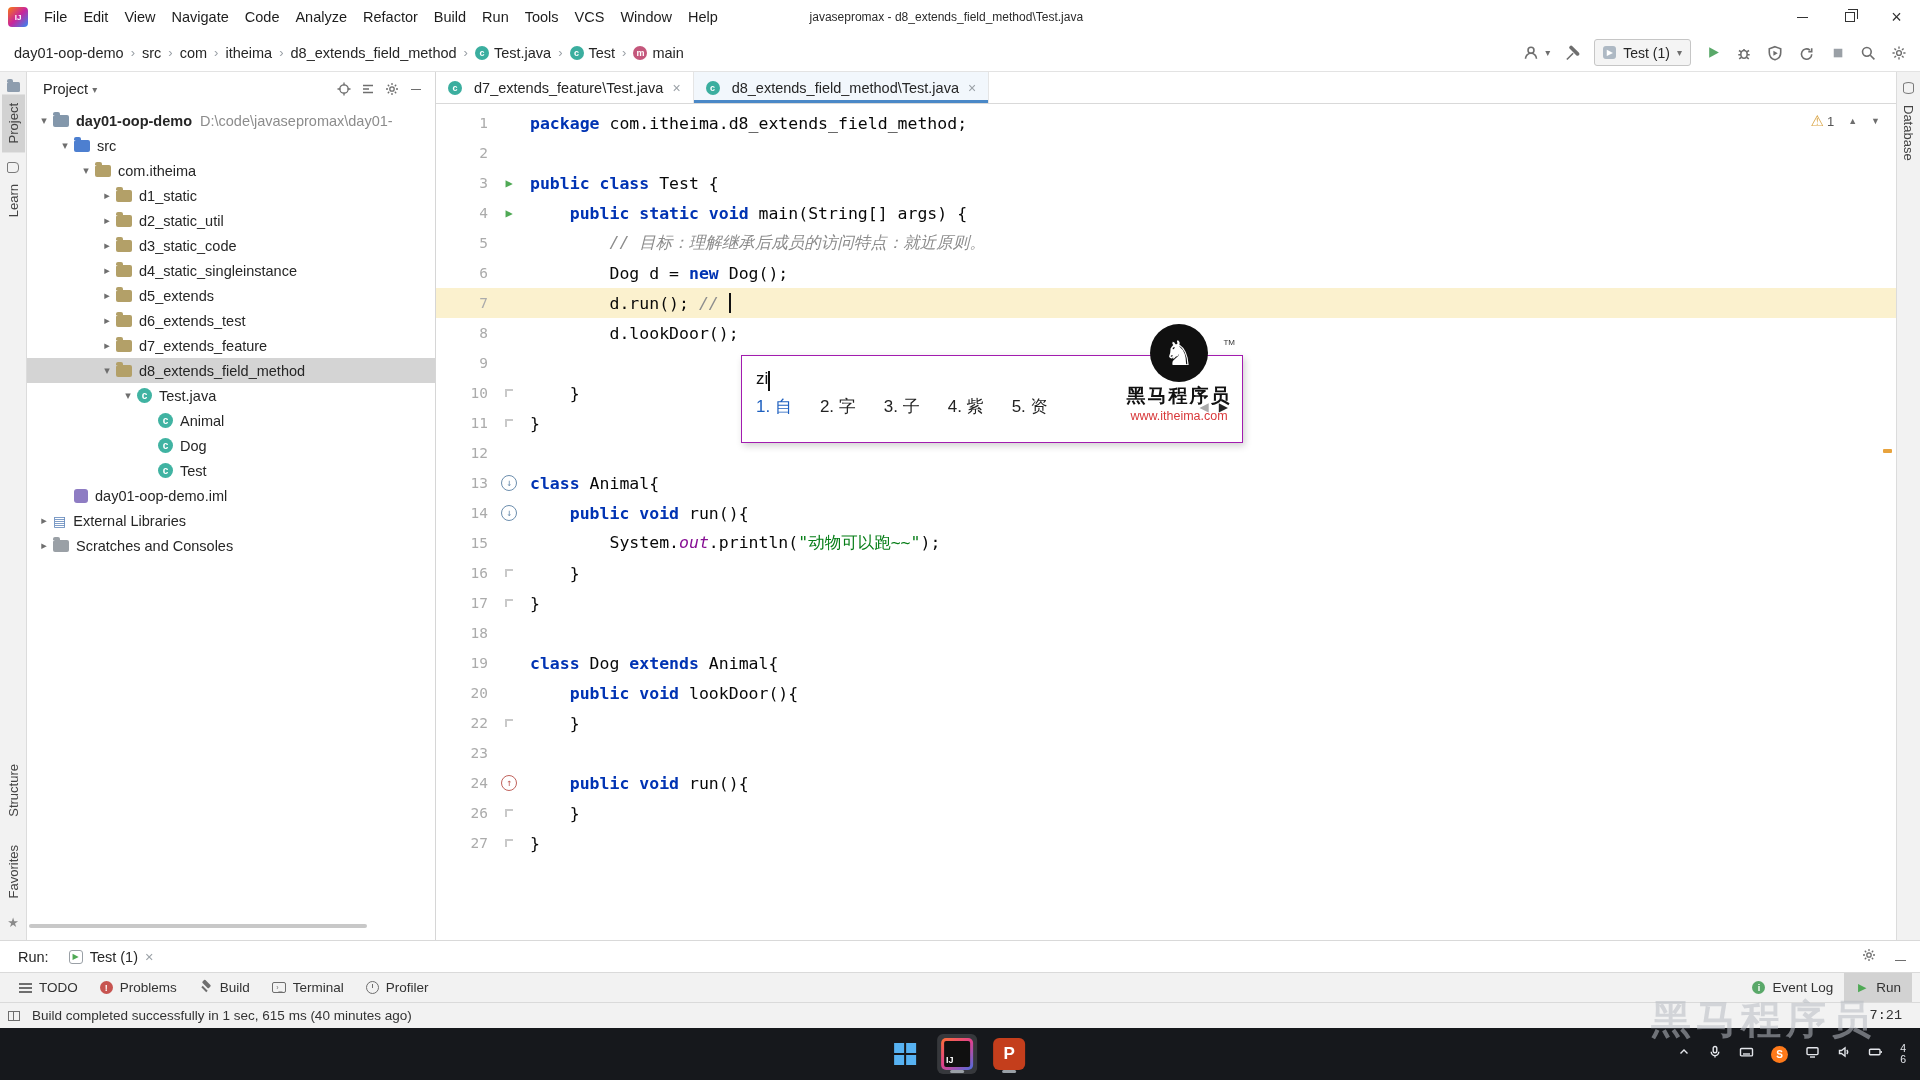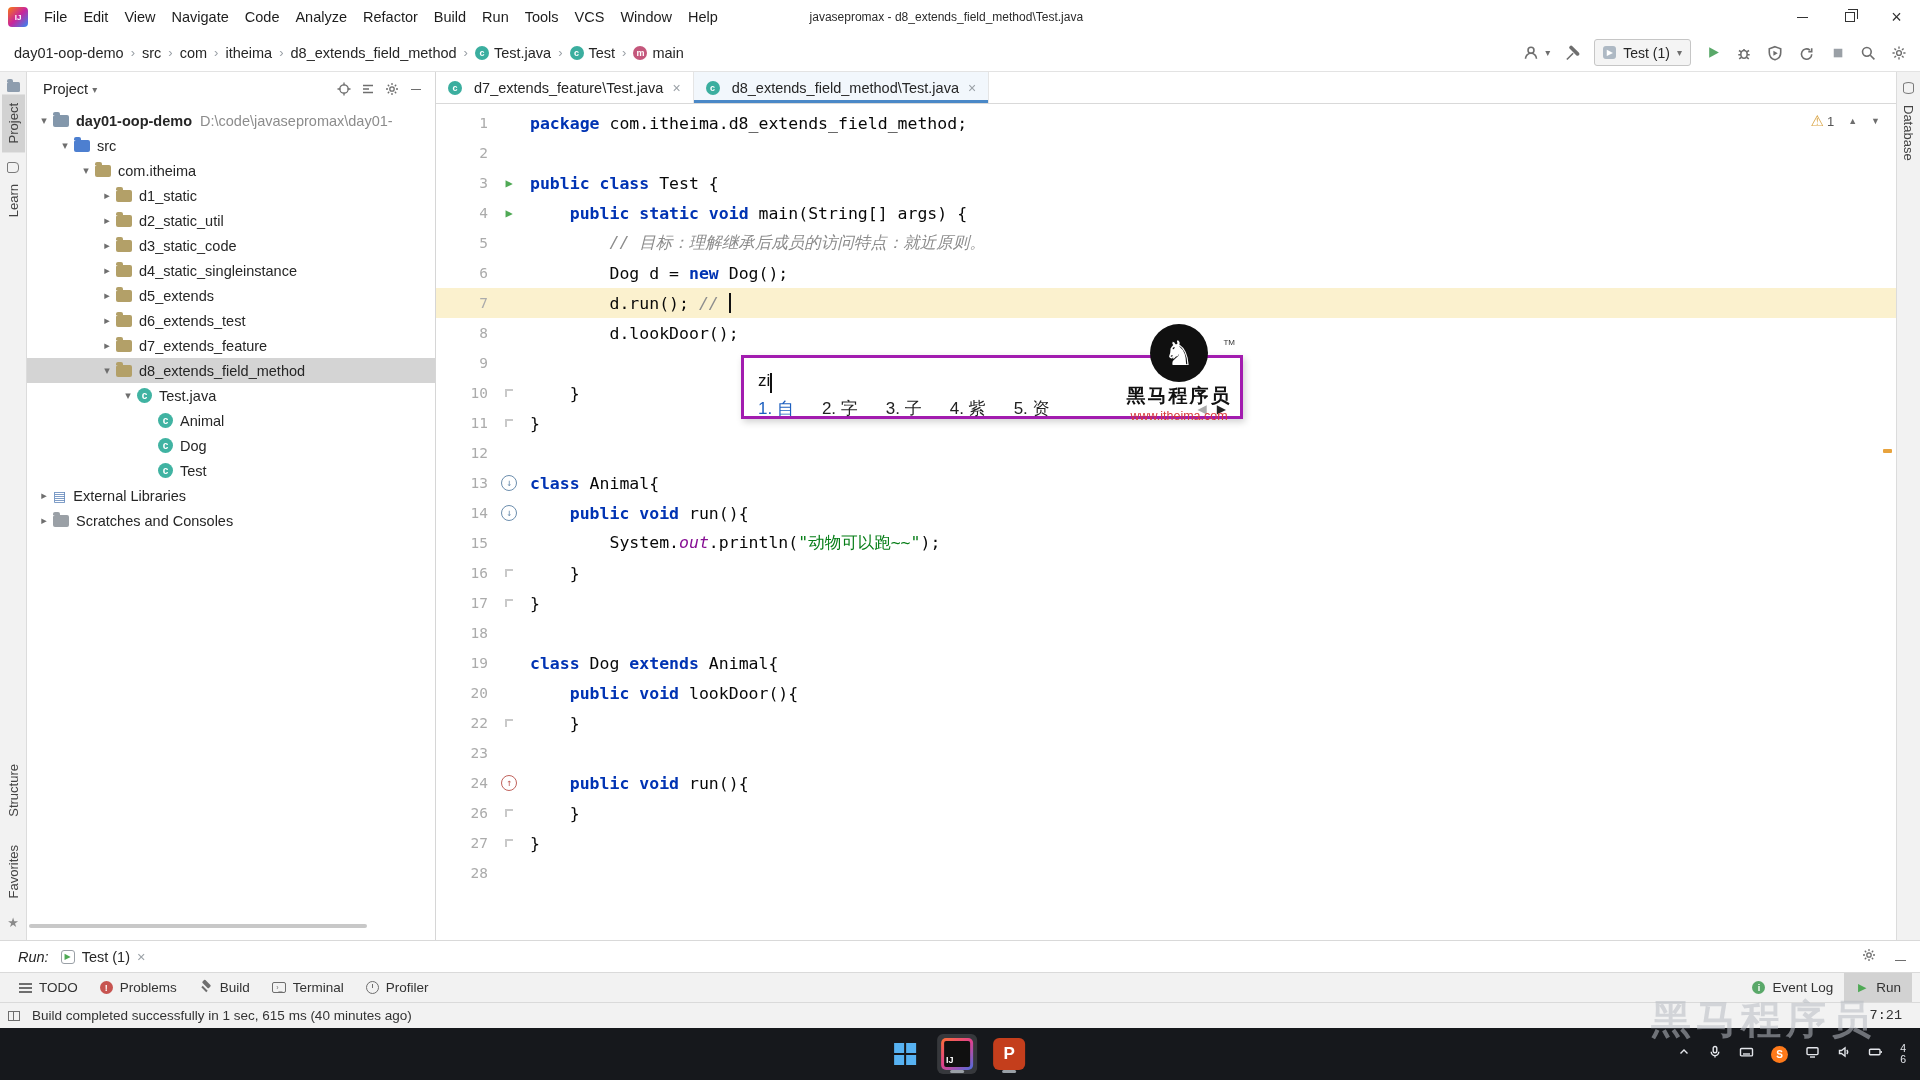--- a/index.html
+++ b/index.html
@@ -101,39 +101,39 @@
   .tk-c { color:#8C8C8C; font-style:italic; }
   .tk-str { color:#067D17; }
   .tk-f { color:#871094; font-style:italic; }
   .caret { display:inline-block; width:2px; height:20px; background:#111; margin-bottom:-4px; }
   .inspections { position:absolute; top:40px; right:16px; display:flex; align-items:center; gap:14px; font-size:13px; color:#555; z-index:5; }
   .warn-tri { color:#D9A343; font-size:15px; margin-right:3px; }
   .insp-arrow { color:#6E6E6E; font-size:9px; }
   .stripe-mark { position:absolute; right:4px; width:9px; height:4px; border-radius:1px; background:#E8A33D; top:377px; z-index:5; }
 
   
-  .ime { position:absolute; left:305px; top:283px; width:502px; height:64px; background:#fff; border:3px solid #a21caf;
+  .ime { position:absolute; left:305px; top:283px; width:502px; height:88px; background:#fff; border:1px solid #a21caf;
      box-shadow:2px 3px 7px rgba(0,0,0,.18); z-index:30; padding:7px 14px; }
   .ime-input { font-size:17px; color:#111; height:32px; display:flex; align-items:center; }
   .ime-cands { display:flex; align-items:center; font-size:17px; gap:26px; color:#222; }
   .cand.first { color:#1D5FBF; }
   .ime-pager { margin-left:auto; display:flex; gap:10px; font-size:12px; }
   .pg-l { color:#AAA; } .pg-r { color:#222; }
 
   
   .brand { position:absolute; left:681px; top:252px; width:124px; text-align:center; z-index:31; }
   .brand-circle { width:58px; height:58px; border-radius:50%; background:#101010; margin:0 auto; display:flex; align-items:center; justify-content:center; }
   .brand-horse { color:#fff; font-size:34px; line-height:1; }
   .brand-tm { position:absolute; right:6px; top:14px; font-size:8px; color:#333; }
   .brand-name { font-size:19px; font-weight:bold; color:#111; letter-spacing:2px; margin-top:1px; }
   .brand-site { font-size:12.5px; color:#D8383A; }
 
   
   .run-tabbar { height:32px; background:#fff; border-top:1px solid #D9D9D9; display:flex; align-items:center; padding:0 14px 0 18px; font-size:14.5px; flex:none; }
-  .run-label { color:#262626; margin-right:4px;font-style:italic; }
+  .run-label { color:#262626; margin-right:12px; }
   .rt-tab { display:flex; align-items:center; gap:7px; height:100%; padding:0 8px; color:#262626; }
   .rt-ic { width:14px; height:14px; border:1px solid #9AA0A6; border-radius:3px; display:inline-flex; align-items:center; justify-content:center; color:#4FA955; font-size:8px; }
   .rt-right { margin-left:auto; display:flex; gap:18px; align-items:center; }
   .rt-right svg { stroke:#6E6E6E; fill:none; stroke-width:1.3; }
   .tw-bar { height:30px; background:#F2F2F2; border-top:1px solid #DADADA; display:flex; align-items:center; padding:0 8px; font-size:13.5px; color:#333; flex:none; }
   .tw-btn { display:flex; align-items:center; gap:7px; padding:0 11px; height:100%; }
   .tw-btn.active { background:#D2D2D2; }
   .tw-right { margin-left:auto; display:flex; height:100%; }
   .tw-ic { display:inline-flex; width:14px; height:14px; align-items:center; justify-content:center; }
   .ic-todo { width:13px; height:10px; background:repeating-linear-gradient(#6E6E6E 0 1.5px, transparent 1.5px 4.2px); }
@@ -433,20 +433,25 @@
           <div class="tree-row" style="padding-left: 113px;">
             <span class="t-chevron"></span>
             <span class="t-icon ic-class">c</span>
             <span class="t-label">Dog</span>
           </div>
           <div class="tree-row" style="padding-left: 113px;">
             <span class="t-chevron"></span>
             <span class="t-icon ic-class">c</span>
             <span class="t-label">Test</span>
           </div>
+          <div class="tree-row" style="padding-left: 29px;">
+            <span class="t-chevron"></span>
+            <span class="t-icon ic-iml-file"></span>
+            <span class="t-label">day01-oop-demo.iml</span>
+          </div>
           <div class="tree-row" style="padding-left: 8px;">
             <span class="t-chevron">▸</span>
             <span class="t-icon ic-libraries">▤</span>
             <span class="t-label">External Libraries</span>
           </div>
           <div class="tree-row" style="padding-left: 8px;">
             <span class="t-chevron">▸</span>
             <span class="t-icon ic-scratches"></span>
             <span class="t-label">Scratches and Consoles</span>
           </div>
@@ -609,25 +614,20 @@
               <span class="g-fold"></span>
             </span>
             <span class="codetxt"><span class="tk-p">    }</span></span>
           </div>
           <div class="code-row">
             <span class="ln">27</span>
             <span class="gut">
               <span class="g-fold"></span>
             </span>
             <span class="codetxt"><span class="tk-p">}</span></span>
-          </div>
-          <div class="code-row">
-            <span class="ln">28</span>
-            <span class="gut"></span>
-            <span class="codetxt"></span>
           </div>
         </div>
 
       <div class="inspections">
         <span><span class="warn-tri">⚠</span><span>1</span></span>
         <span class="insp-arrow">▲</span>
         <span class="insp-arrow">▼</span>
       </div>
       <div class="stripe-mark"></div>
 

